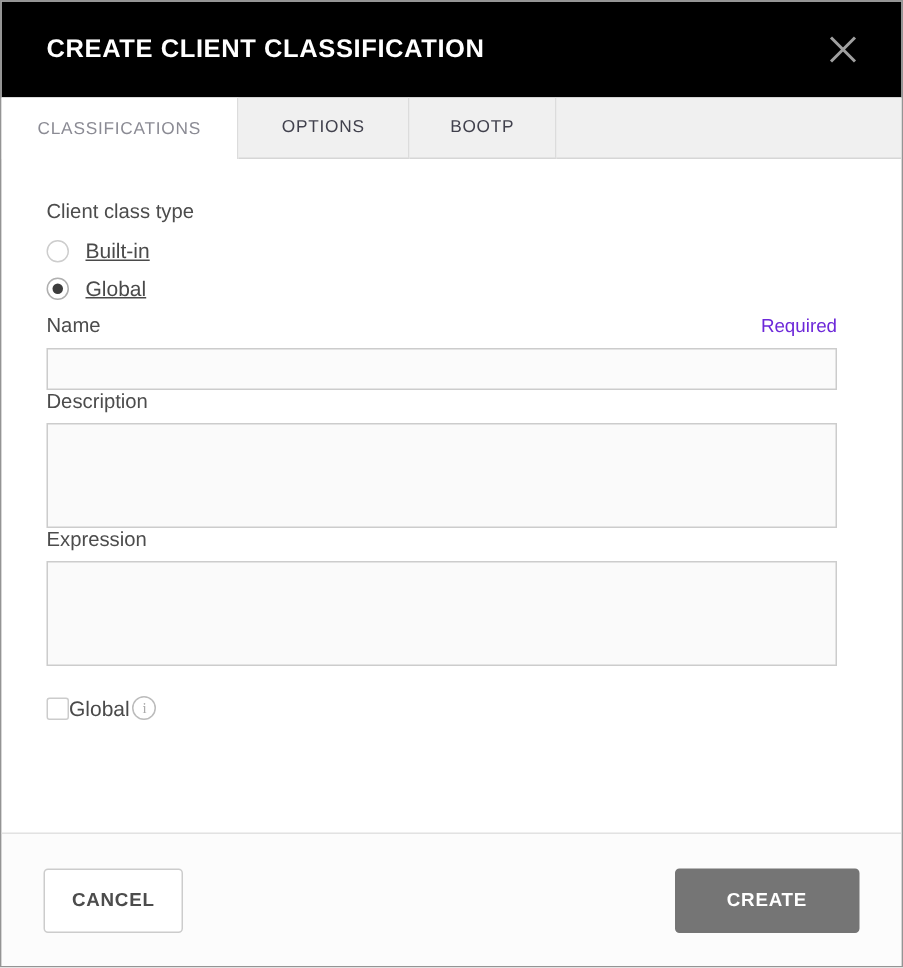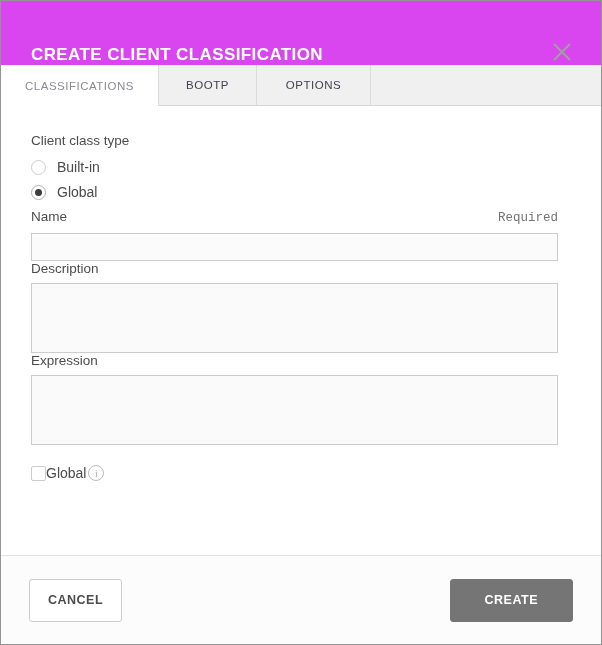--- a/index.html
+++ b/index.html
@@ -9,23 +9,23 @@
   .dialog{
     width:602px; height:645px;
     border:1px solid #949494;
     background:#ffffff;
     display:flex; flex-direction:column;
     overflow:hidden;
   }
 
   
   .dlg-header{
-    background:#d946ef;
+    background:#000000;
     height:64px; flex:0 0 64px;
-    display:flex; align-items:flex-end; justify-content:space-between;
+    display:flex; align-items:center; justify-content:space-between;
     padding:0 26px 0 30px;
   }
   .dlg-title{
     color:#ffffff; font-size:17px; font-weight:bold; letter-spacing:.4px;
   }
   .close-btn{
     width:26px; height:26px; display:flex; align-items:center; justify-content:center;
     cursor:pointer; background:transparent; border:none;
   }
 
@@ -73,27 +73,27 @@
   .radio{
     width:15px; height:15px; flex:0 0 15px;
     border:1px solid #cdcdcd; border-radius:50%;
     background:#fff; position:relative;
   }
   .radio.checked{ border-color:#b0b0b0; }
   .radio.checked::after{
     content:""; position:absolute; left:3px; top:3px; right:3px; bottom:3px;
     background:#3d3d3d; border-radius:50%;
   }
-  .radio-label{ font-size:14px; color:#4a4a4a; }
+  .radio-label{ font-size:14px; color:#4a4a4a;text-decoration:underline; }
 
   .name-head{
     margin-top:6px;
     display:flex; align-items:baseline; justify-content:space-between;
   }
-  .required-hint{ font-size:12.5px; color:#737373;font-family:Liberation Mono, monospace; }
+  .required-hint{ font-size:12.5px; color:#6d28d9; }
   .text-input{
     margin-top:8px; width:100%; height:28px;
     border:1px solid #cccccc; background:#fbfbfb;
     font-family:"Liberation Sans", sans-serif; font-size:13px; color:#4a4a4a;
     padding:0 8px; outline:none;
   }
   .area-label{ }
   .text-area{
     margin-top:7px; width:100%; height:70px;
     border:1px solid #cccccc; background:#fafafa;
@@ -156,25 +156,25 @@
           <line x1="19" y1="3" x2="3" y2="19" stroke="#a0a0a0" stroke-width="2"></line>
         </svg>
       </span>
     </button>
   </div>
 
   <div class="tabbar">
     <div class="tab tab-classifications active">
       <span>CLASSIFICATIONS</span>
     </div>
+    <div class="tab tab-options">
+      <span>OPTIONS</span>
+    </div>
     <div class="tab tab-bootp">
       <span>BOOTP</span>
-    </div>
-    <div class="tab tab-options">
-      <span>OPTIONS</span>
     </div>
     <div class="tab-filler"></div>
   </div>
 
   <div class="dlg-body">
 
     <div class="field-label">Client class type</div>
 
     <div class="radio-group">
       <div class="radio-row">

